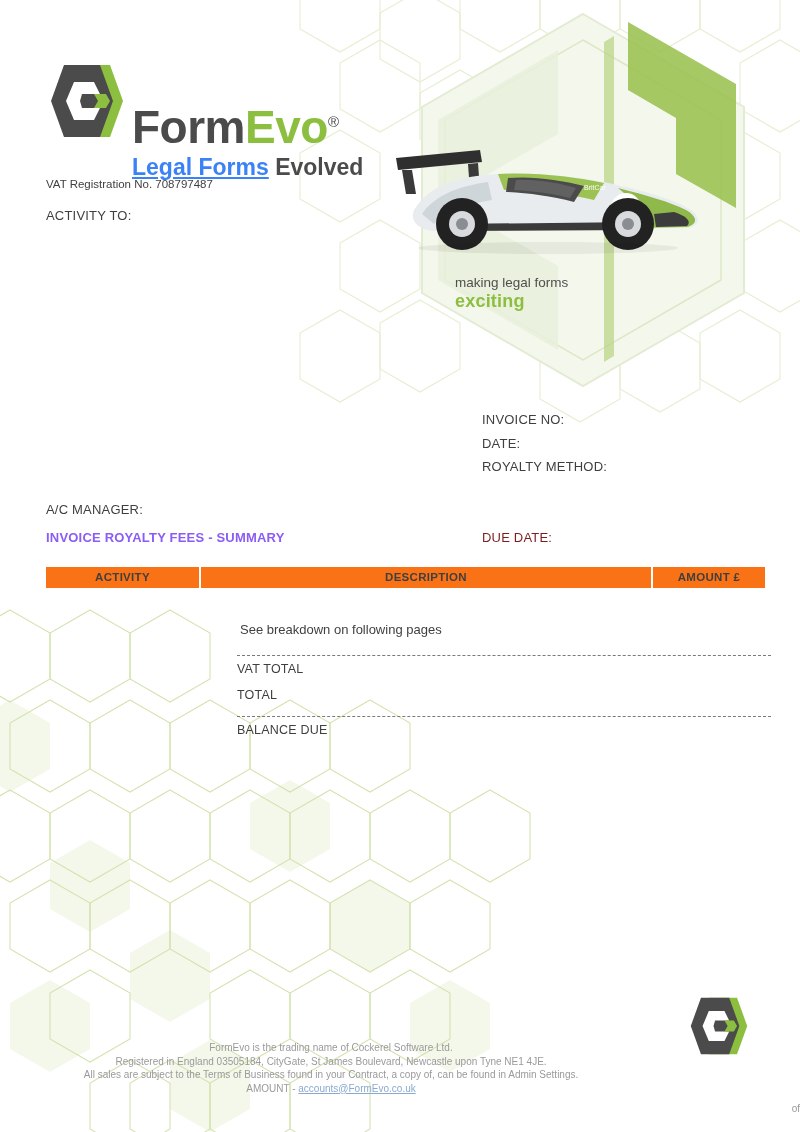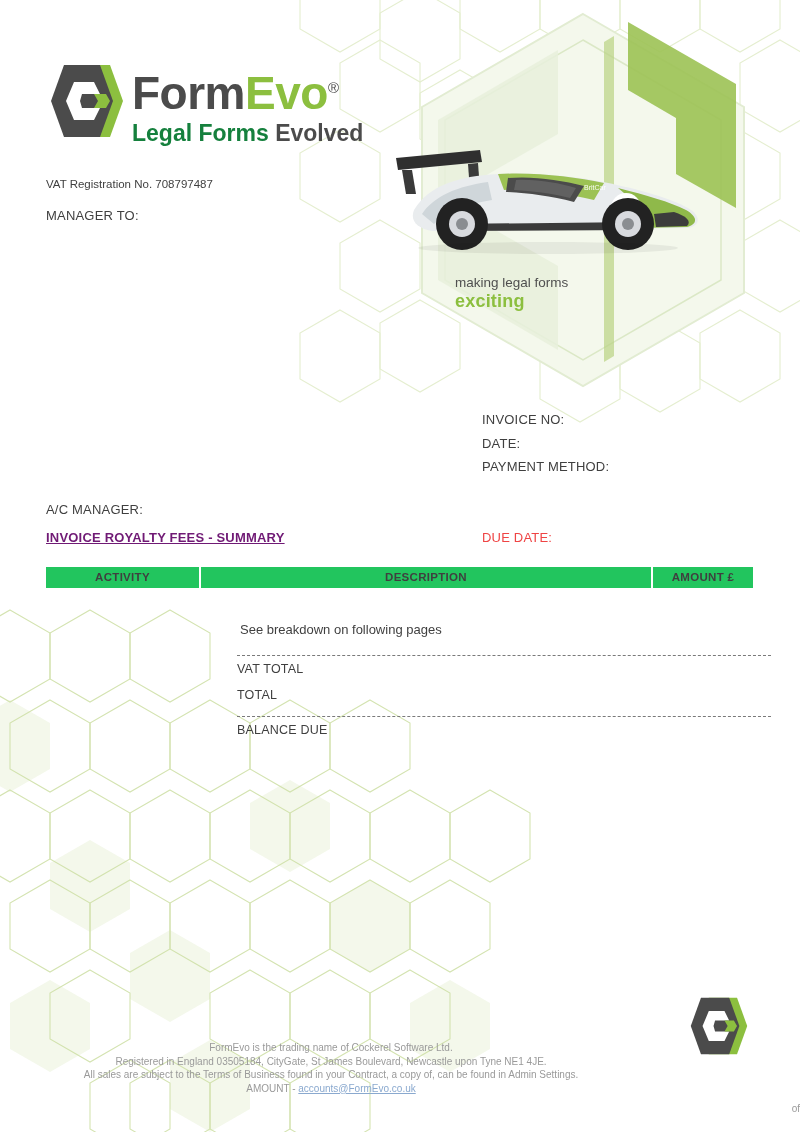--- a/index.html
+++ b/index.html
@@ -56,37 +56,38 @@
     position: absolute;
     left: 82px;
     top: 0px;
   }
   .logo-form-evo {
     font-size: 46px;
     font-weight: bold;
     line-height: 52px;
     letter-spacing: -0.5px;
     white-space: nowrap;
+    margin-top: 34px;
   }
   .logo-form-evo .dark { color: #4b4b4b; }
   .logo-form-evo .green { color: #8cbf3f; }
   .logo-reg {
     font-size: 15px;
     vertical-align: super;
     color: #4b4b4b;
     font-weight: normal;
   }
   .logo-tag {
     font-size: 23px;
     font-weight: bold;
     line-height: 26px;
     margin-top: 1px;
     white-space: nowrap;
   }
-  .logo-tag .green { color: #15803d; }
+  .logo-tag .green { color: #3b82f6; text-decoration: underline; }
   .logo-tag .dark { color: #4b4b4b; }
 
   .vat-line {
     position: absolute;
     left: 46px;
     top: 178px;
     font-size: 11.5px;
     color: #3f3f3f;
   }
   .invoice-to {
@@ -157,60 +158,59 @@
     color: #3f3f3f;
     z-index: 3;
     letter-spacing: 0.2px;
   }
   .summary-title {
     position: absolute;
     left: 46px;
     top: 530px;
     font-size: 13px;
     font-weight: bold;
-    color: #701a75;
-    z-index: 3;
-    letter-spacing: 0.2px;
-    text-decoration: underline;
+    color: #8b5cf6;
+    z-index: 3;
+    letter-spacing: 0.2px;
   }
   .due-date {
     position: absolute;
     left: 482px;
     top: 530px;
     font-size: 13px;
-    color: #ef4444;
+    color: #7f1d1d;
     z-index: 3;
     letter-spacing: 0.2px;
   }
 
   
   .table-head {
     position: absolute;
     left: 46px;
     top: 567px;
     width: 725px;
     height: 21px;
     display: flex;
     z-index: 3;
   }
   .th {
-    background: #22c55e;
+    background: #f97316;
     height: 21px;
     line-height: 21px;
     text-align: center;
     font-size: 11.5px;
     font-weight: bold;
     color: #3f3f3f;
     border-right: 2px solid #ffffff;
     letter-spacing: 0.3px;
   }
   .th:last-child { border-right: none; }
   .th.activity { width: 155px; }
   .th.description { width: 452px; }
-  .th.amount { width: 100px; }
+  .th.amount { width: 112px; }
 
   .breakdown-note {
     position: absolute;
     left: 240px;
     top: 622px;
     font-size: 13px;
     color: #3f3f3f;
     z-index: 3;
   }
 
@@ -411,27 +411,27 @@
         <path d="M44 18 L24 18 L16 37 L24 56 L44 56 L50 44 L32 44 L30 37 L32 30 L50 30 Z" fill="#ffffff"></path>
         <polygon points="44,30 56,30 60,37 56,44 44,44 48,37" fill="#8cbf3f"></polygon>
       </svg>
       <div class="logo-text">
         <div class="logo-form-evo"><span class="dark">Form</span><span class="green">Evo</span><span class="logo-reg">®</span></div>
         <div class="logo-tag"><span class="green">Legal Forms</span> <span class="dark">Evolved</span></div>
       </div>
     </div>
 
     <div class="vat-line">VAT Registration No. 708797487</div>
-    <div class="invoice-to">MANAGER TO:</div>
+    <div class="invoice-to">ACTIVITY TO:</div>
   </div>
 
   <div class="meta">
     <div>INVOICE NO:</div>
     <div>DATE:</div>
-    <div>PAYMENT METHOD:</div>
+    <div>ROYALTY METHOD:</div>
   </div>
 
   <div class="acmanager">A/C MANAGER:</div>
   <div class="summary-title">INVOICE ROYALTY FEES - SUMMARY</div>
   <div class="due-date">DUE DATE:</div>
 
   <div class="table-head">
     <div class="th activity">ACTIVITY</div>
     <div class="th description">DESCRIPTION</div>
     <div class="th amount">AMOUNT £</div>

